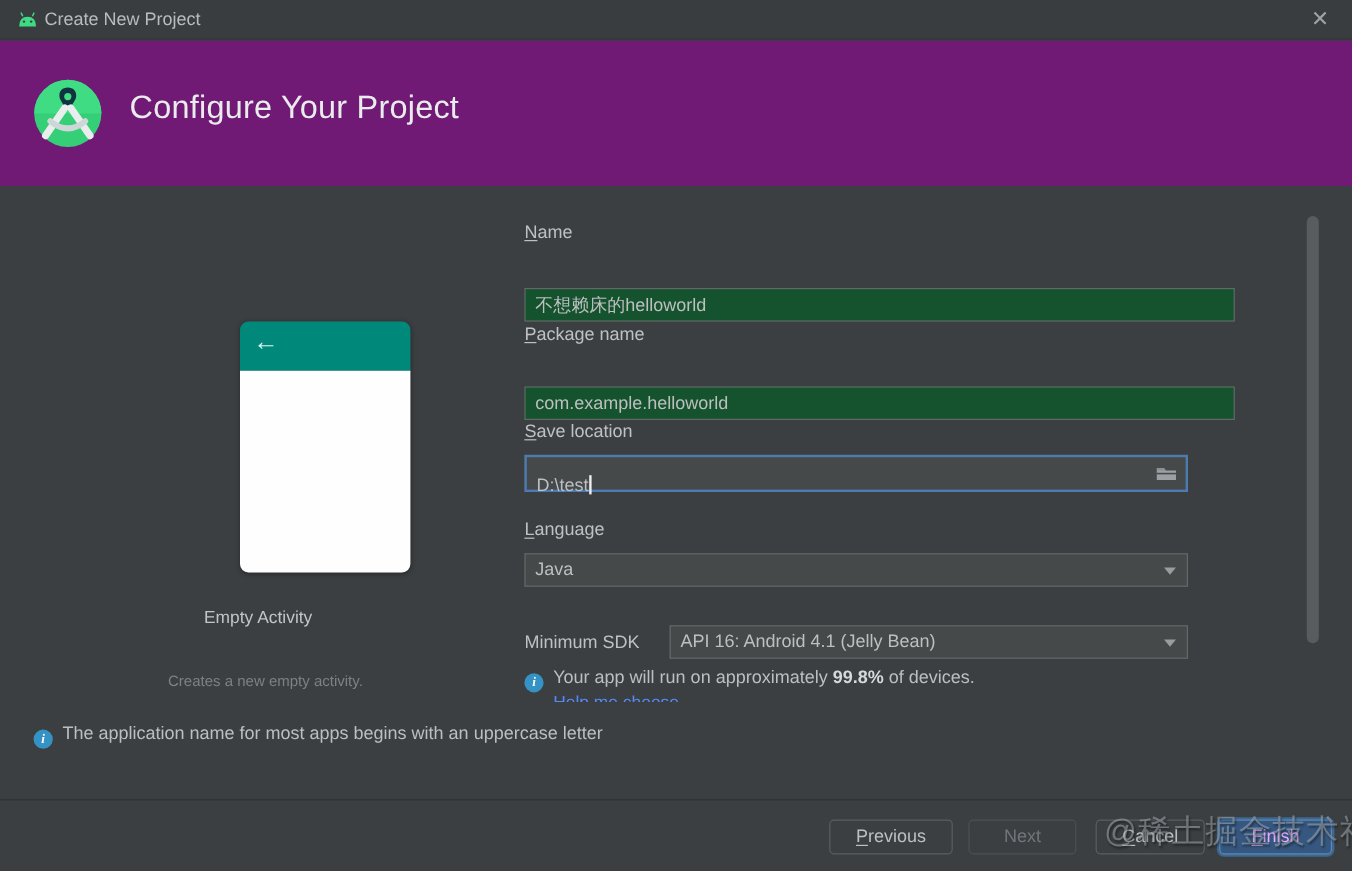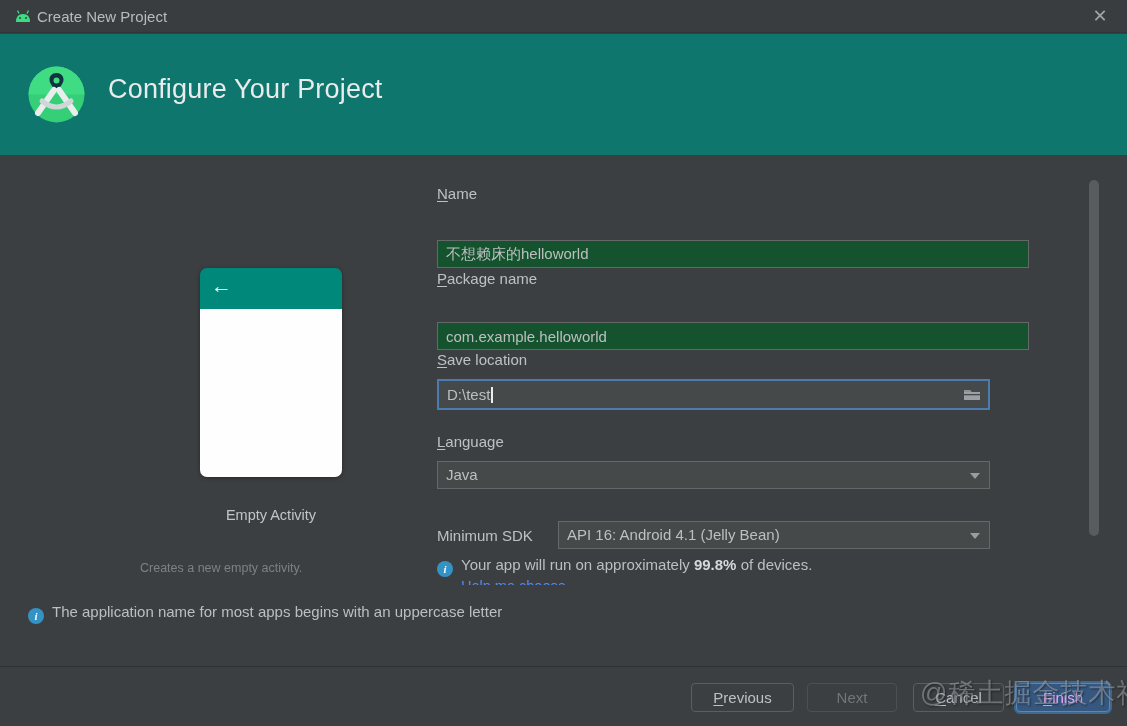--- a/index.html
+++ b/index.html
@@ -6,42 +6,42 @@
   html,body { width:1127px; height:726px; overflow:hidden; }
   body { font-family:"Liberation Sans", sans-serif; background:#3c3f41; position:relative; }
 
   
   .titlebar { position:absolute; left:0; top:0; width:1127px; height:33px; background:#3a3d3f; border-bottom:1px solid #333638; }
   .titlebar .app-icon { position:absolute; left:13px; top:9px; width:20px; height:14px; }
   .titlebar .title { position:absolute; left:37px; top:0; line-height:33px; font-size:15px; color:#b9bcbe; }
   .titlebar .close { position:absolute; right:13px; top:2px; width:28px; height:28px; line-height:28px; text-align:center; font-size:18px; color:#9fa3a6; cursor:default; }
 
   
-  .wiz-header { position:absolute; left:0; top:34px; width:1127px; height:121px; background:#0f766e; }
+  .wiz-header { position:absolute; left:0; top:34px; width:1127px; height:121px; background:#701a75; }
   .wiz-header .logo { position:absolute; left:27px; top:31px; width:59px; height:59px; }
   .wiz-header h1 { position:absolute; left:108px; top:40px; font-size:27px; font-weight:400; color:#e9ebec; letter-spacing:.2px; }
 
   
   .content { position:absolute; left:0; top:155px; width:1127px; height:511px; background:#3c3f41; }
 
   
   .phone { position:absolute; left:200px; top:113px; width:142px; height:209px; border-radius:7px; box-shadow:0 1px 4px rgba(0,0,0,.35); }
   .phone .appbar { height:41px; background:#00897b; border-radius:7px 7px 0 0; }
   .phone .appbar .back { padding:7px 0 0 11px; color:#d8f3ef; font-size:21px; line-height:21px; }
   .phone .screen { height:168px; background:#fefefe; border-radius:0 0 7px 7px; }
-  .tpl-name { position:absolute; left:170px; top:352px; width:202px; text-align:center; font-size:14.5px; color:#c2c5c7; }
+  .tpl-name { position:absolute; left:170px; top:352px; width:202px; font-size:14.5px; color:#c2c5c7; }
   .tpl-desc { position:absolute; left:140px; top:406px; width:262px; font-size:12.5px; color:#7d8184; }
 
   
   .fl { position:absolute; left:437px; font-size:15px; color:#bec1c3; }
   .mn { text-decoration:underline; text-underline-offset:2px; }
   .tf { position:absolute; left:437px; width:592px; height:28px; background:#14532d; border:1px solid #646869; color:#bdbfc1; font-size:15px; padding:0 8px; font-family:"Liberation Sans", sans-serif;margin-top:23px; }
   .combo { position:absolute; left:437px; width:553px; height:28px; background:#45494a; border:1px solid #646869; color:#bdbfc1; font-size:15px; line-height:26px; padding:0 8px; }
   .combo .arrow { position:absolute; right:9px; top:11px; width:0; height:0; border-left:5px solid transparent; border-right:5px solid transparent; border-top:6px solid #999da0; }
-  .savefield { position:absolute; left:437px; top:224px; width:553px; height:31px; background:#45494a; border:2px solid #4c7bb0; color:#bdbfc1; font-size:15px; line-height:27px; padding:0 8px; }
+  .savefield { position:absolute; left:437px; top:224px; width:553px; height:31px; background:#45494a; border:2px solid #4c7bb0; color:#bdbfc1; font-size:15px; line-height:27px; padding:10px 8px; }
   .caret { display:inline-block; width:1.5px; height:16px; background:#eceeef; vertical-align:-3px; margin-left:1px; }
   .folder { position:absolute; right:7px; top:6px; }
 
   .sdk-combo { position:absolute; left:558px; top:366px; width:432px; height:28px; }
   .inforow { position:absolute; left:437px; top:401px; height:20px; font-size:15px; color:#bcbfc1; white-space:nowrap; }
   .inforow b { color:#d6d9db; }
   .icircle { display:inline-block; width:16px; height:16px; border-radius:50%; background:#3592c4; color:#fff; font-size:11px; font-weight:bold; font-style:italic; text-align:center; line-height:16px; vertical-align:-3px; margin-right:8px; font-family:"Liberation Serif", serif; }
   .helpclip { position:absolute; left:461px; top:422px; width:120px; height:8px; overflow:hidden; }
   .helpclip a { color:#548af7; font-size:14.5px; text-decoration:underline; }
 

